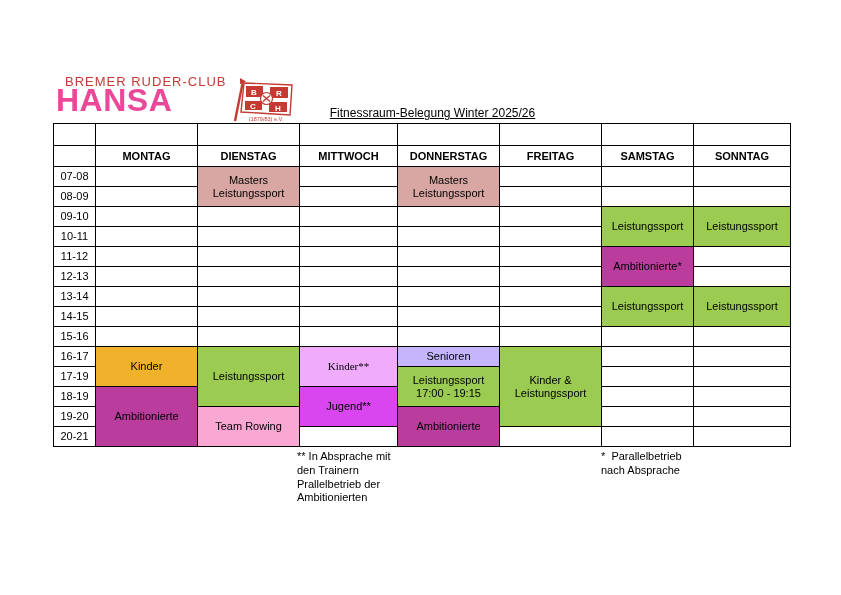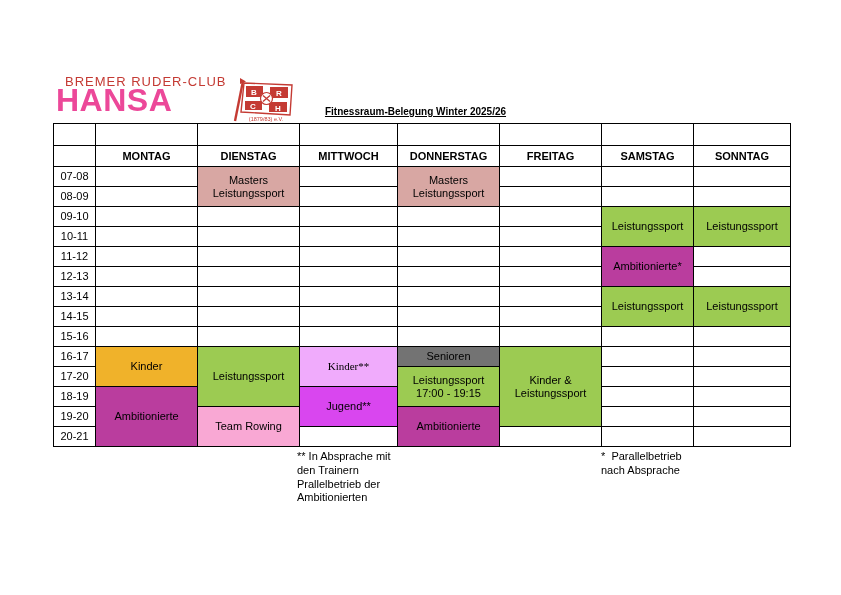--- a/index.html
+++ b/index.html
@@ -9,22 +9,22 @@
     overflow:hidden;margin:0 auto;
   }
   
   .logo{position:absolute;left:56px;top:76px;display:flex;align-items:flex-start;}
   .logo-text{display:flex;flex-direction:column;}
   .logo-club{font-size:13px;font-weight:normal;color:#c43a33;letter-spacing:1px;margin-left:9px;line-height:11px;}
   .logo-name{font-size:32px;font-weight:bold;color:#ec4899;letter-spacing:0.5px;line-height:30px;margin-top:-2px;}
   .logo-flag{margin-left:4px;margin-top:1px;}
   
   .title{
-    position:absolute;left:47px;top:106px;width:737px;text-align:center;
-    font-size:10px;font-weight:bold;text-decoration:underline;
+    position:absolute;left:64px;top:106px;width:737px;text-align:center;
+    font-size:12px;font-weight:normal;text-decoration:underline;
   }
   
   table.sched{
     position:absolute;left:53px;top:123px;width:737px;
     border-collapse:collapse;table-layout:fixed;
     border:1px solid #000;
   }
   table.sched td,table.sched th{
     border-left:1px solid #000;border-top:1px solid #000;
     padding:0;font-size:11px;text-align:center;vertical-align:middle;
@@ -191,28 +191,28 @@
           <td></td>
           <td></td>
           <td></td>
           <td></td>
         </tr>
         <tr>
           <td>16-17</td>
           <td rowspan="2" style="background: rgb(240, 178, 42);">Kinder</td>
           <td rowspan="3" style="background: rgb(156, 203, 82);">Leistungssport</td>
           <td rowspan="2" style="background: #f0abfc; font-family: Liberation Serif, serif;">Kinder**</td>
-          <td rowspan="1" style="background: #737373;">Senioren</td>
+          <td rowspan="1" style="background: #c4b5fd;">Senioren</td>
           <td rowspan="4" style="background: rgb(156, 203, 82);">Kinder &amp;
 Leistungssport</td>
           <td></td>
           <td></td>
         </tr>
         <tr>
-          <td>17-20</td>
+          <td>17-19</td>
           <td rowspan="2" style="background: rgb(156, 203, 82);">Leistungssport
 17:00 - 19:15</td>
           <td></td>
           <td></td>
         </tr>
         <tr>
           <td>18-19</td>
           <td rowspan="3" style="background: rgb(186, 61, 158);">Ambitionierte</td>
           <td rowspan="2" style="background: #d946ef;">Jugend**</td>
           <td></td>

